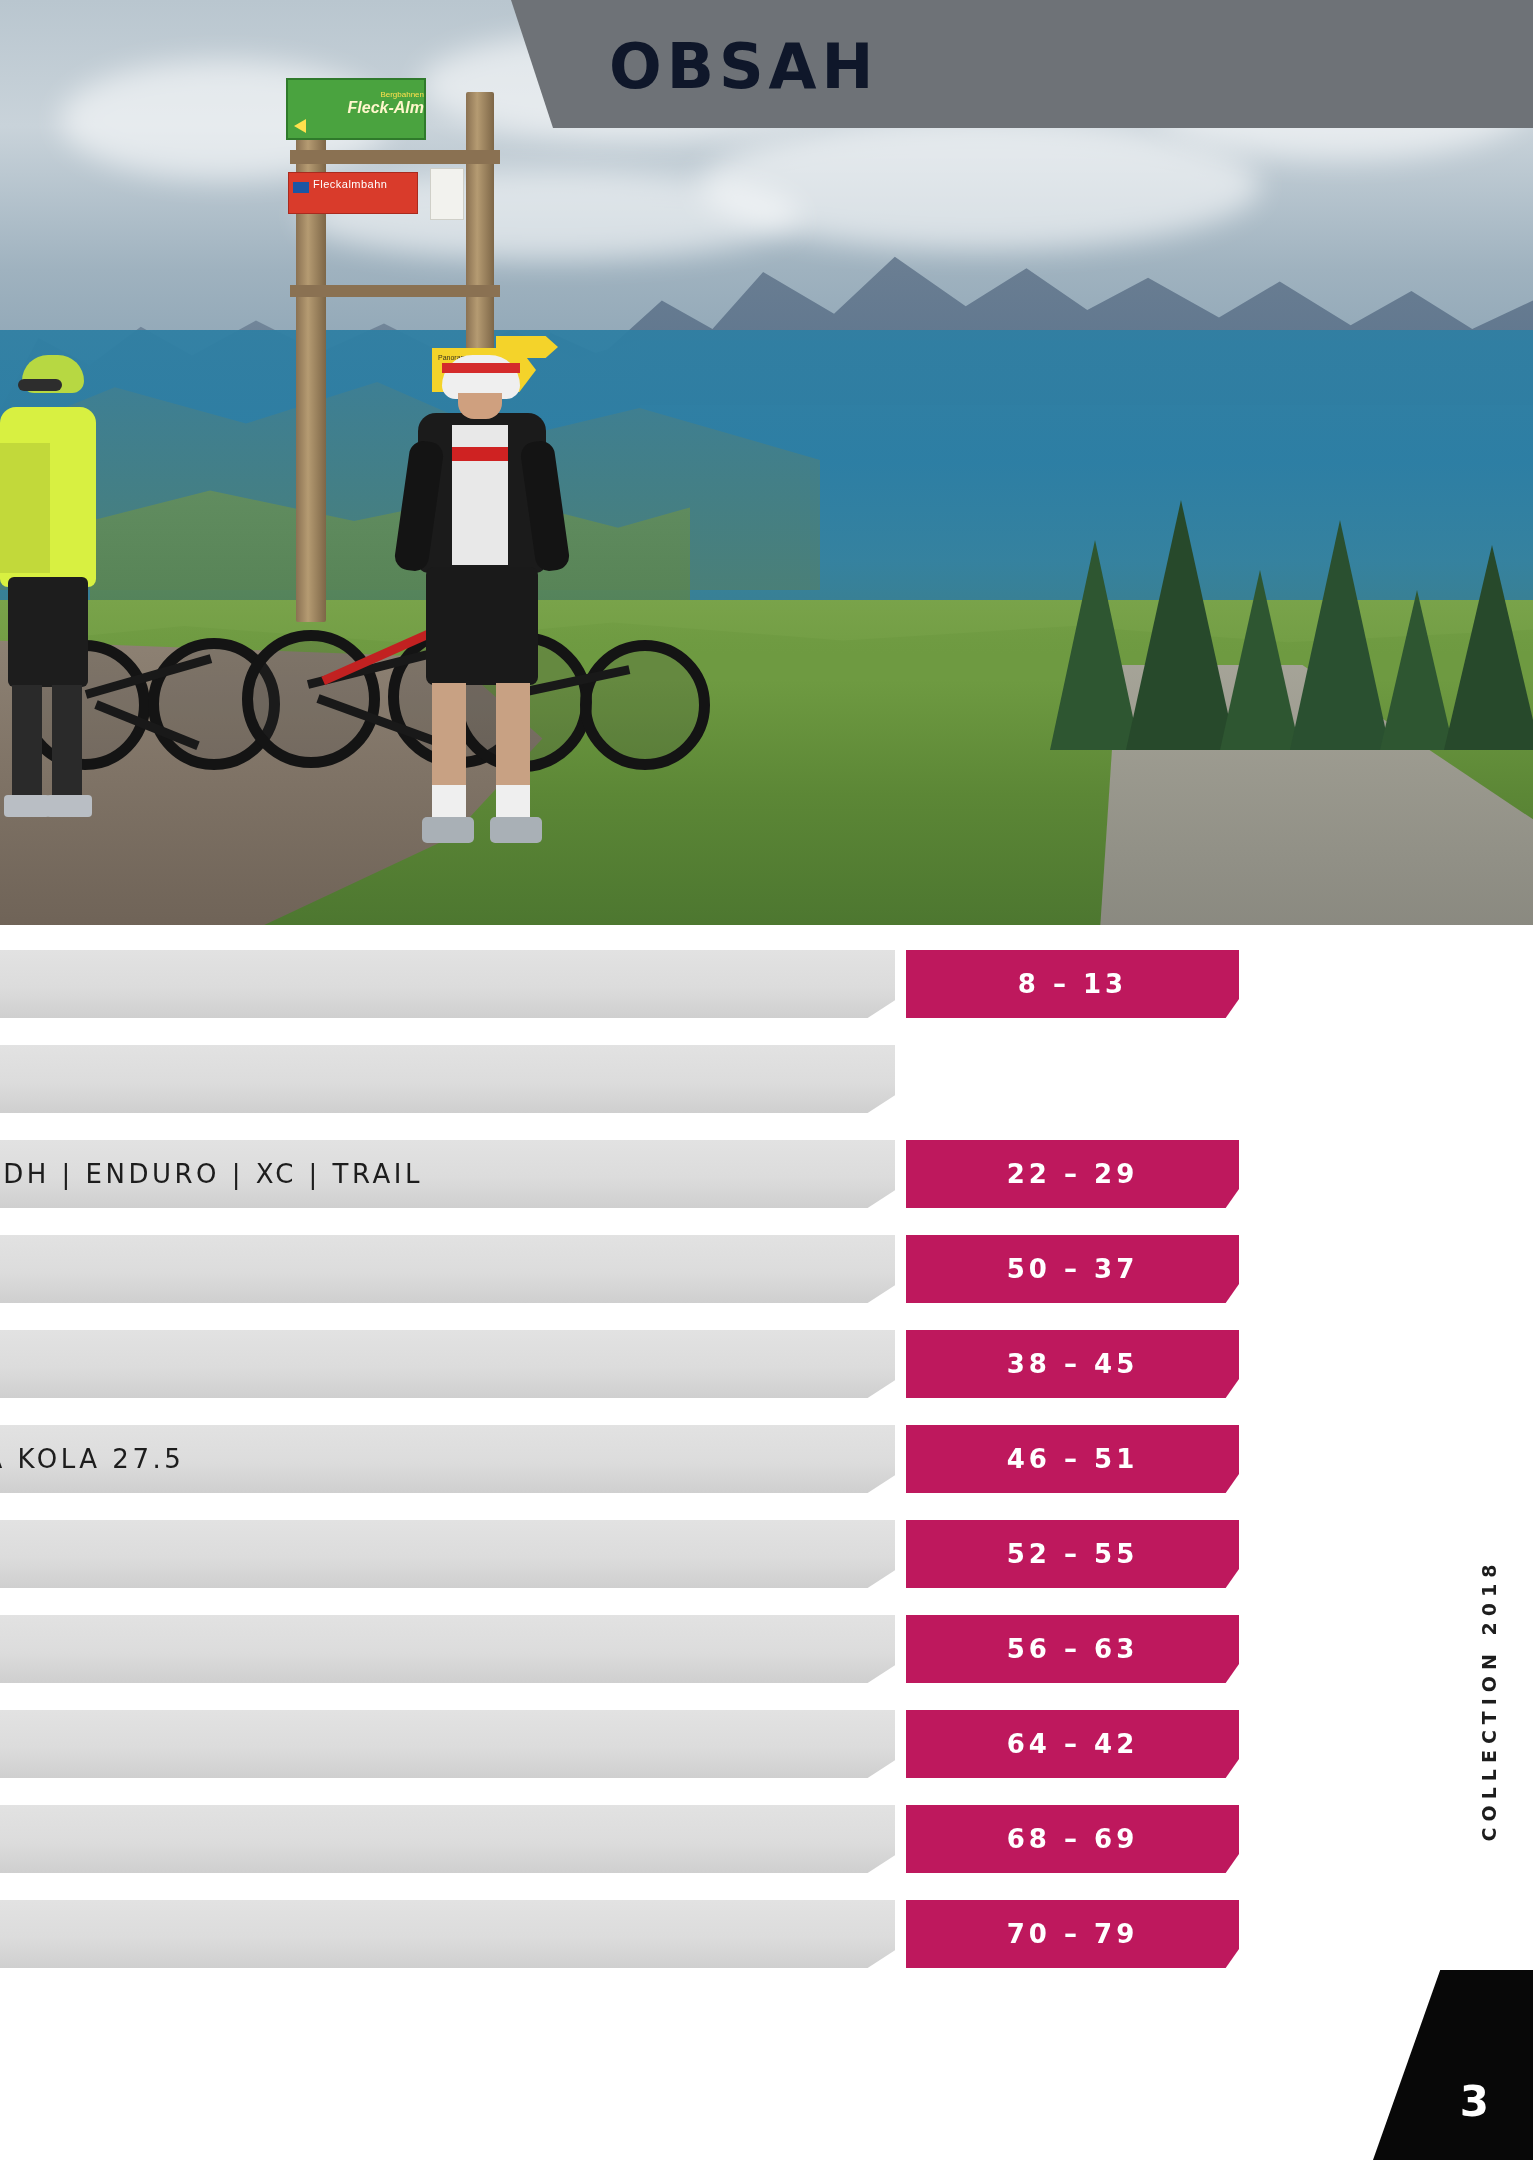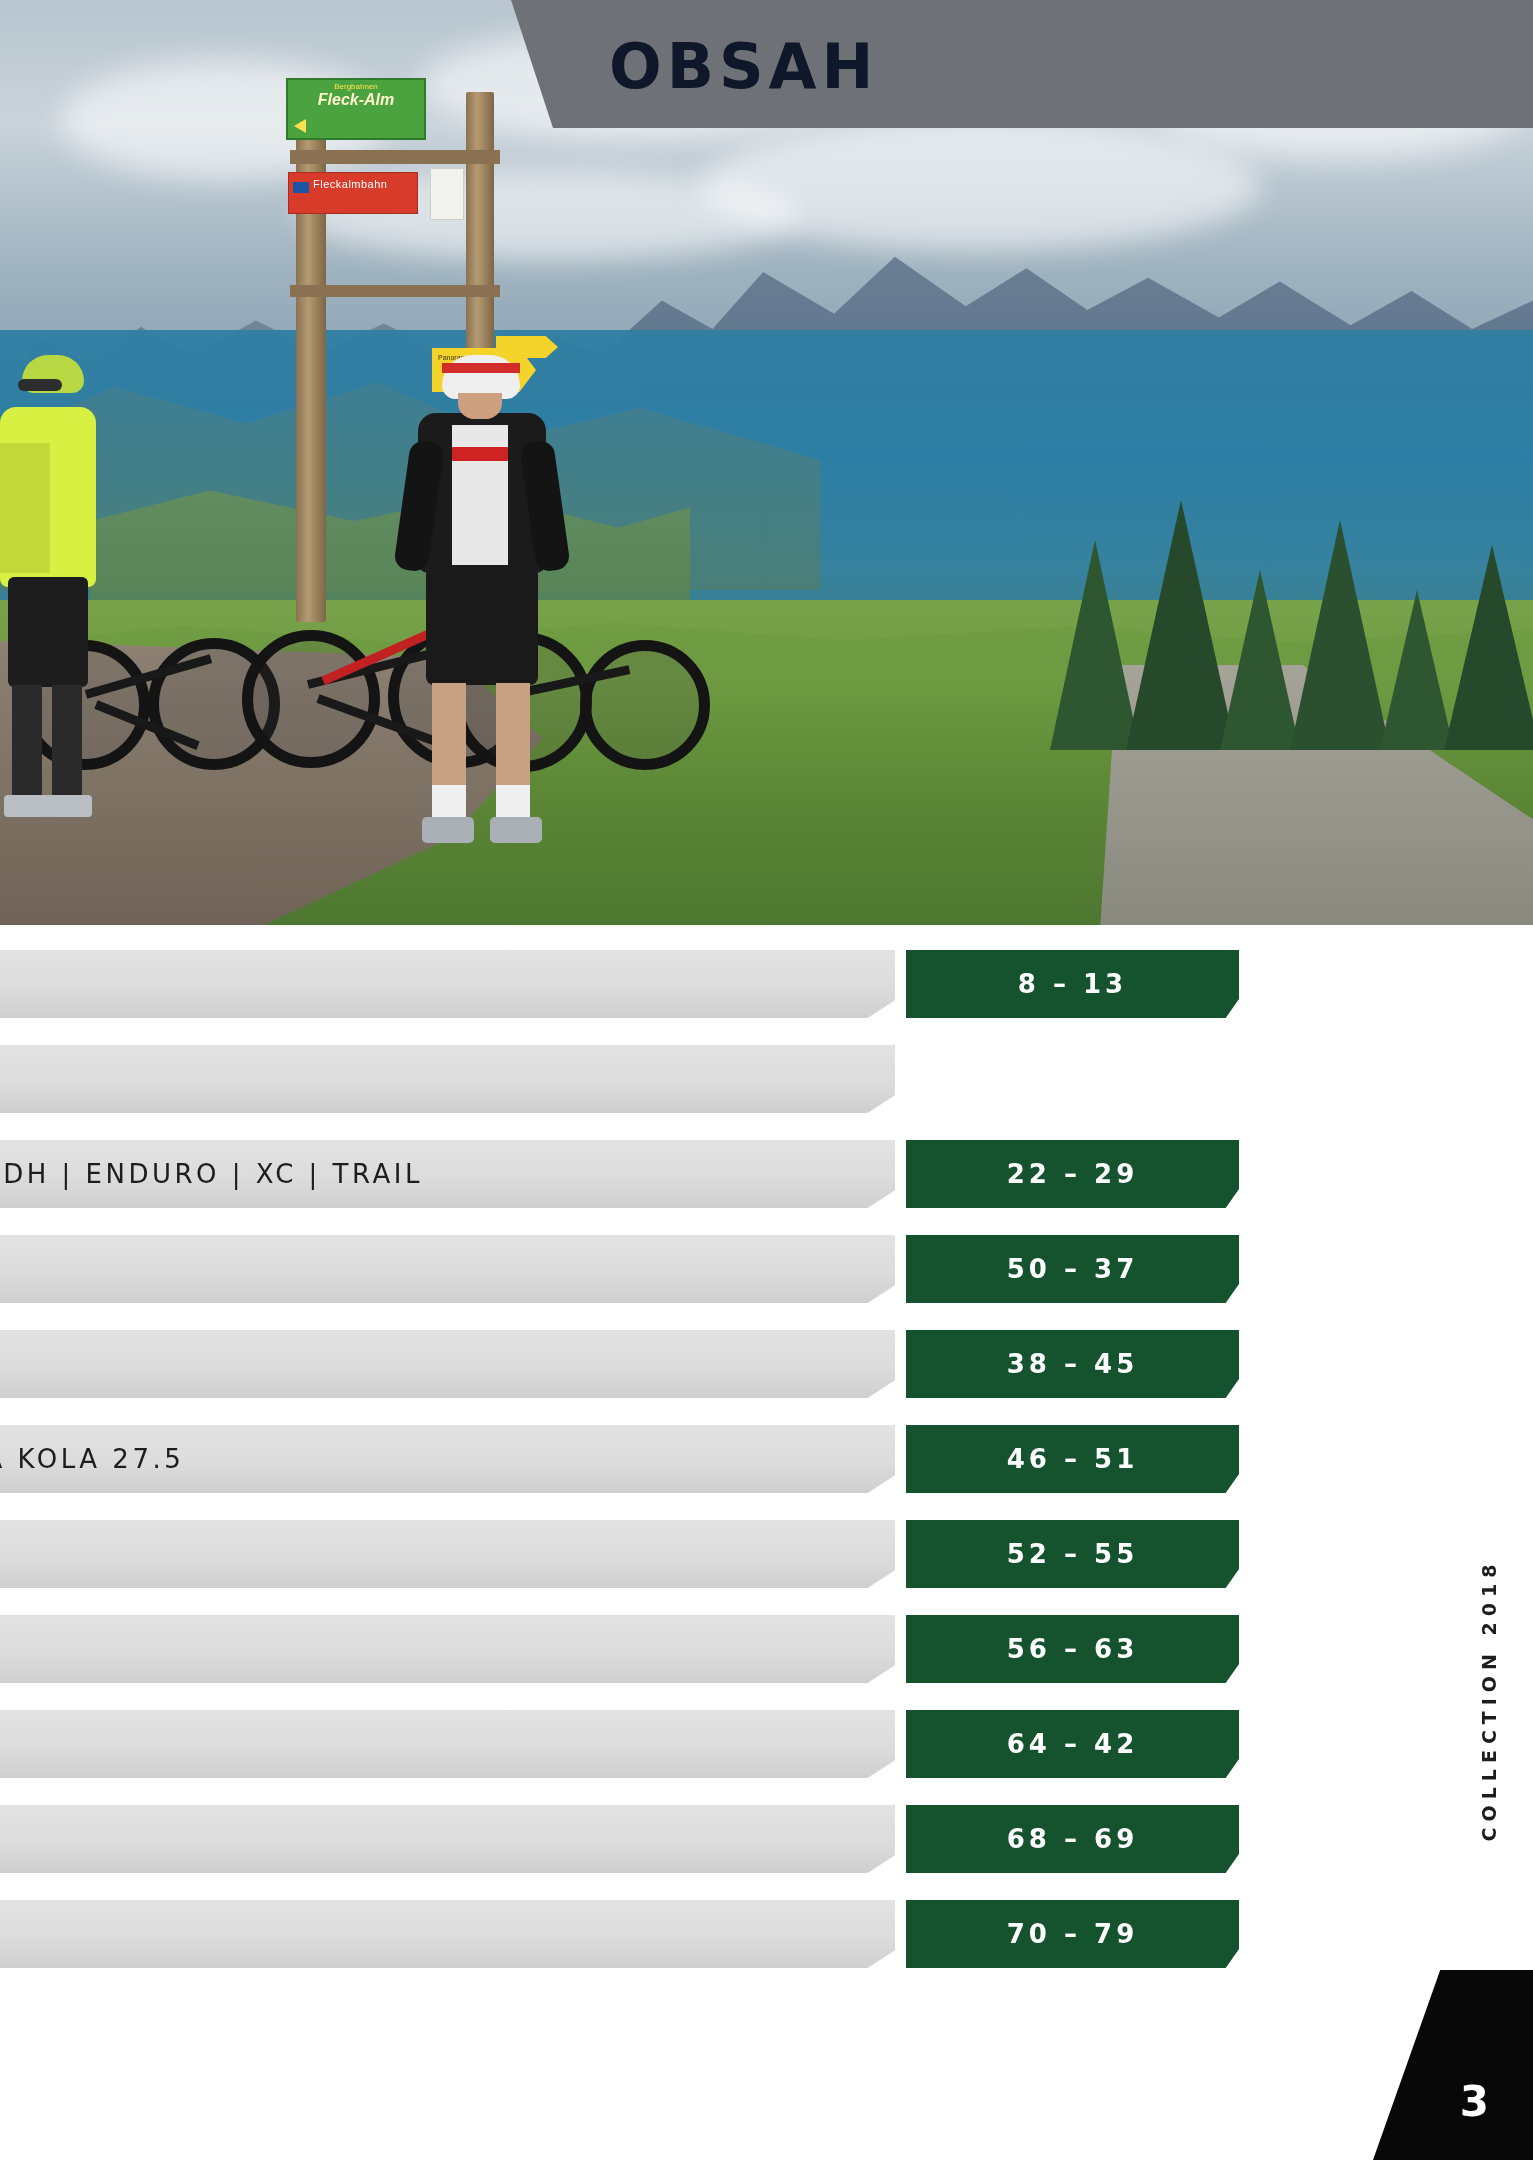--- a/index.html
+++ b/index.html
@@ -171,21 +171,21 @@
     position: absolute; left: 290px; top: 150px; width: 210px; height: 14px;
     background: #8a7152;
   }
   .cross-bar2 {
     position: absolute; left: 290px; top: 285px; width: 210px; height: 12px;
     background: #8a7152;
   }
   .sign-green {
     position: absolute; left: 286px; top: 78px; width: 140px; height: 62px;
     background: #4aa33f; border: 2px solid #2f7a2b;
-    color: #fff; font-size: 11px; text-align: center; padding-top: 2px;
+    color: #fff; font-size: 11px; text-align: right; padding-top: 10px;
   }
   .sign-green .s1 { font-size: 8px; color: #ffe14d; }
   .sign-green .s2 { font-size: 16px; font-style: italic; font-weight: bold; color: #fff7cc; }
   .sign-green .arrow {
     position: absolute; left: 6px; bottom: 5px; width: 0; height: 0;
     border-top: 7px solid transparent; border-bottom: 7px solid transparent;
     border-right: 12px solid #ffe14d;
   }
   .sign-red {
     position: absolute; left: 288px; top: 172px; width: 130px; height: 42px;
@@ -285,21 +285,21 @@
     color: #1d1d1d;
     font-family: "DejaVu Sans", sans-serif;
     white-space: nowrap;
   }
   .toc-pages {
     position: absolute;
     left: 906px;
     top: 12px;
     width: 333px;
     height: 68px;
-    background: #14532d;
+    background: #be185d;
     clip-path: polygon(0% 0%, 100% 0%, 100% 72%, 96% 100%, 0% 100%);
     display: flex;
     align-items: center;
     justify-content: center;
   }
   .toc-pages span {
     font-size: 26px;
     font-weight: bold;
     letter-spacing: 4px;
     color: #ffffff;

